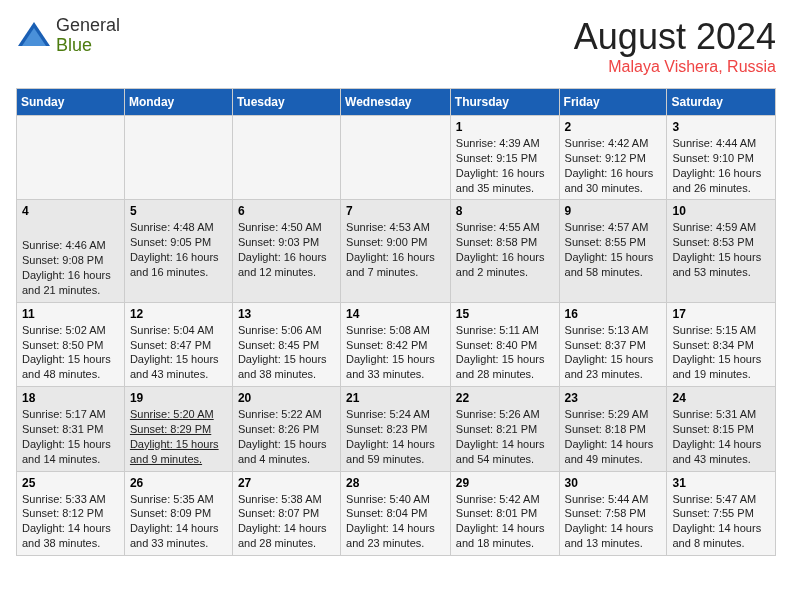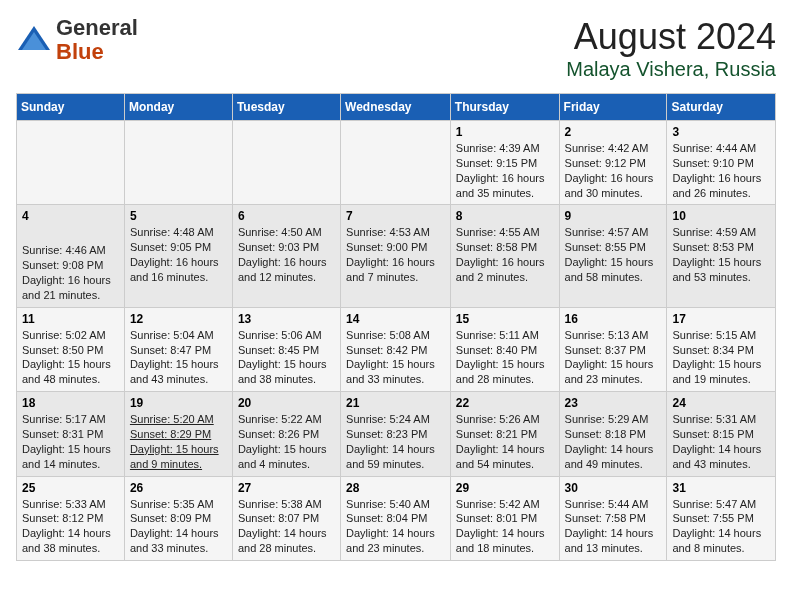--- a/index.html
+++ b/index.html
@@ -15,39 +15,39 @@
       justify-content: space-between;
       align-items: flex-start;
       margin-bottom: 12px;
     }
     .logo {
       display: flex;
       align-items: center;
       gap: 4px;
     }
     .logo-text {
-      font-size: 22px;
-      font-weight: bold;
+      font-size: 18px;
+      font-weight: normal;
       line-height: 1.1;
     }
     .logo-general { color: #333; }
-    .logo-blue { color: #c2410c; }
+    .logo-blue { color: #4d7c0f; }
     .logo-icon {
       width: 36px;
       height: 36px;
     }
     .title-block { text-align: right; }
     .main-title {
       font-size: 36px;
       font-weight: normal;
       color: #222;
     }
     .subtitle {
-      font-size: 20px;
-      color: #14532d;
+      font-size: 16px;
+      color: #ef4444;
     }
     table {
       width: 100%;
       border-collapse: collapse;
       font-size: 11px;
       border-radius: 20px;
     }
     thead tr th {
       background-color: #1a5fb4;
       color: #fff;

